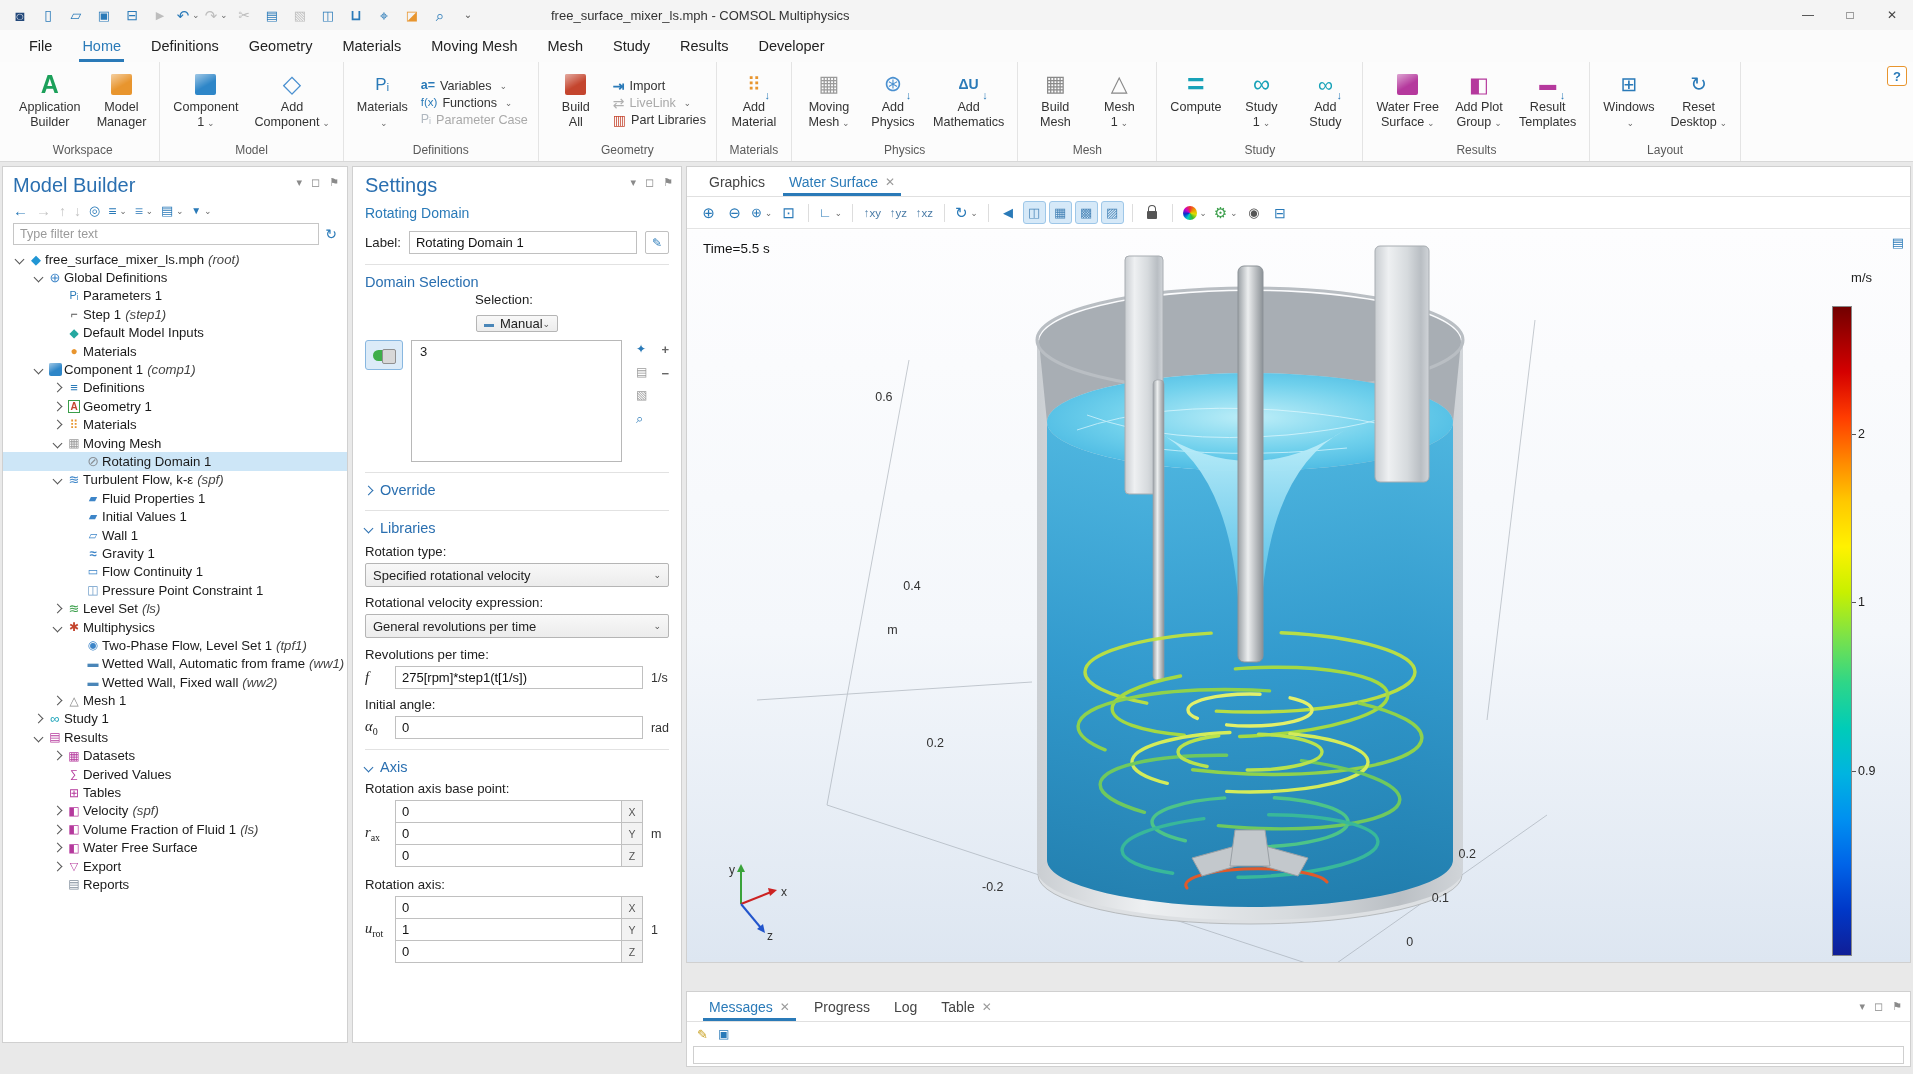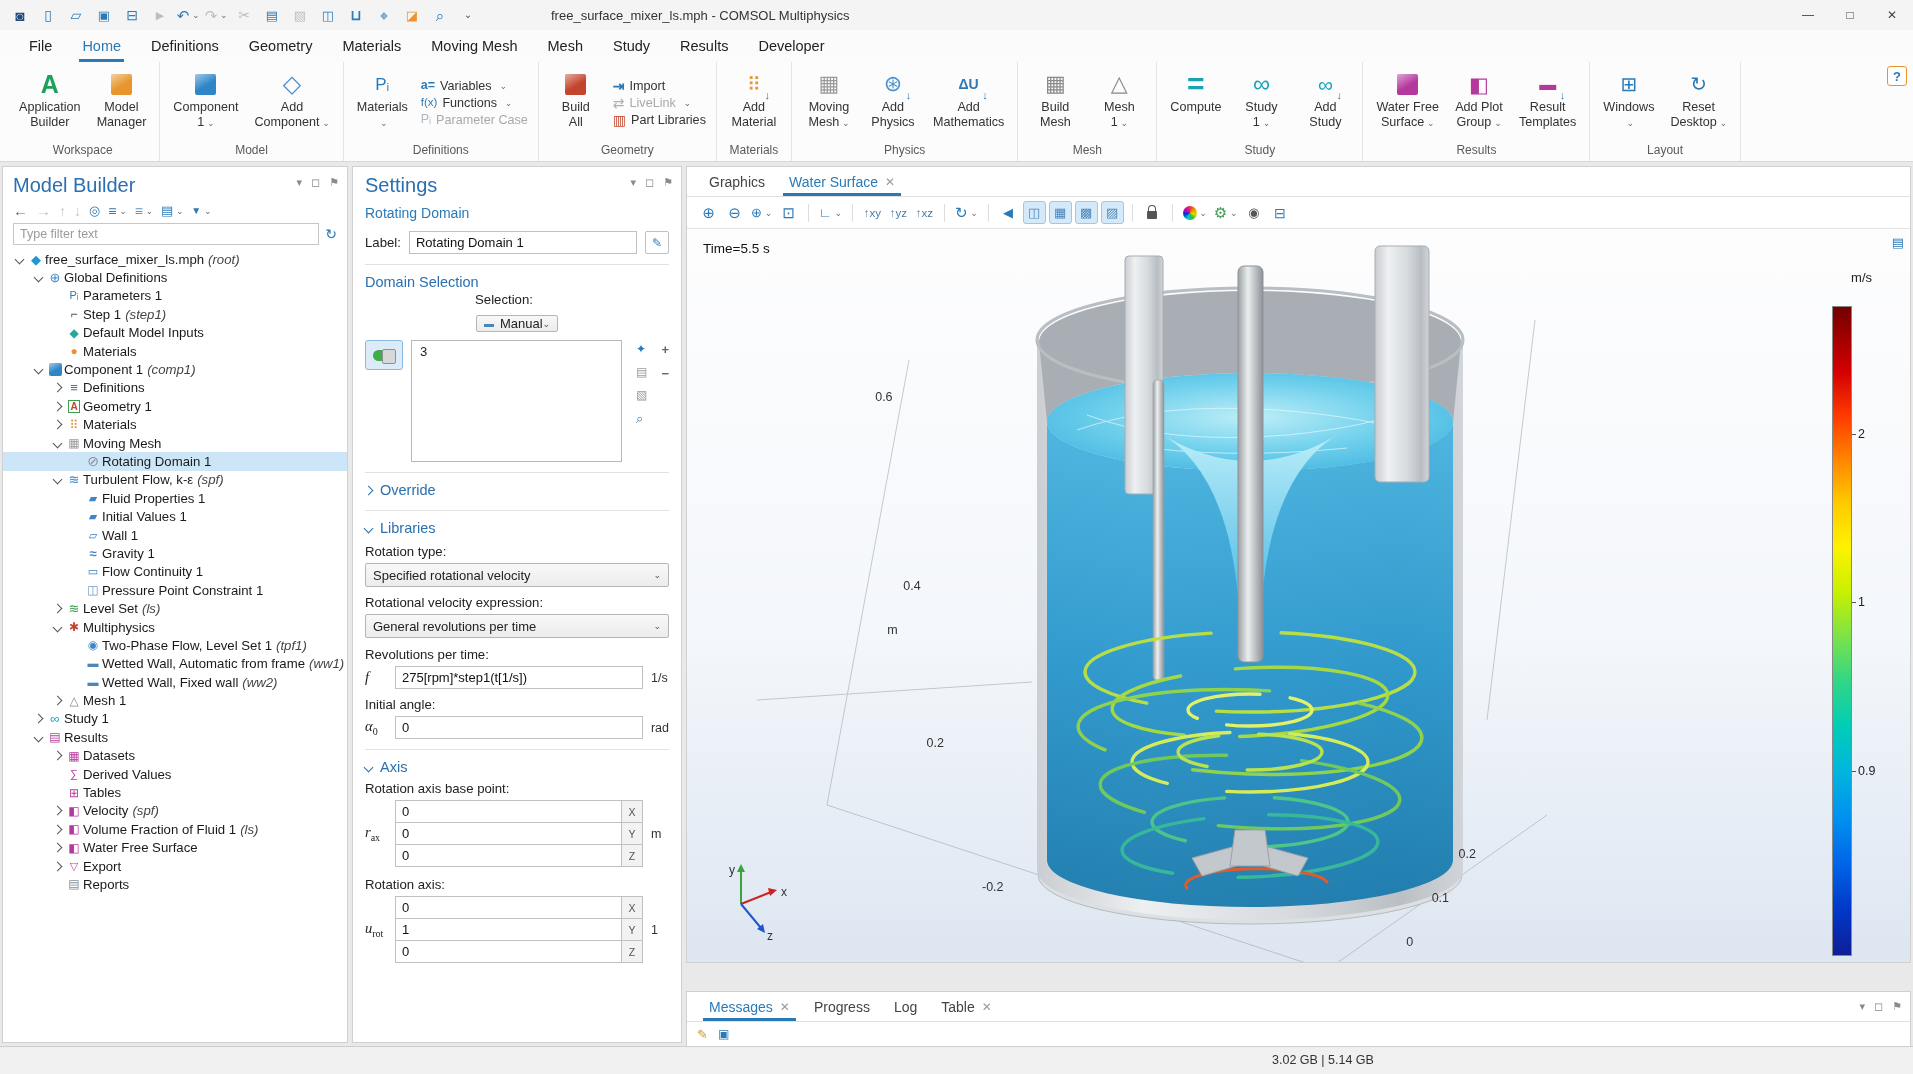--- a/index.html
+++ b/index.html
@@ -1148,16 +1148,13 @@
         <div class="tbtn">
           <span style="color: rgb(200, 160, 32); font-size: 13px; line-height: 1;">✎</span>
         </div>
         <div class="tbtn">
           <span style="color: rgb(42, 122, 184); font-size: 12px; line-height: 1;">▣</span>
         </div>
       </div>
     <div id="msg-content"></div>
   </div>
 
-  <div id="statusbar">
-    <span id="mem-text">3.02 GB | 5.14 GB</span>
-  </div>
 </div>
 
 </body></html>

